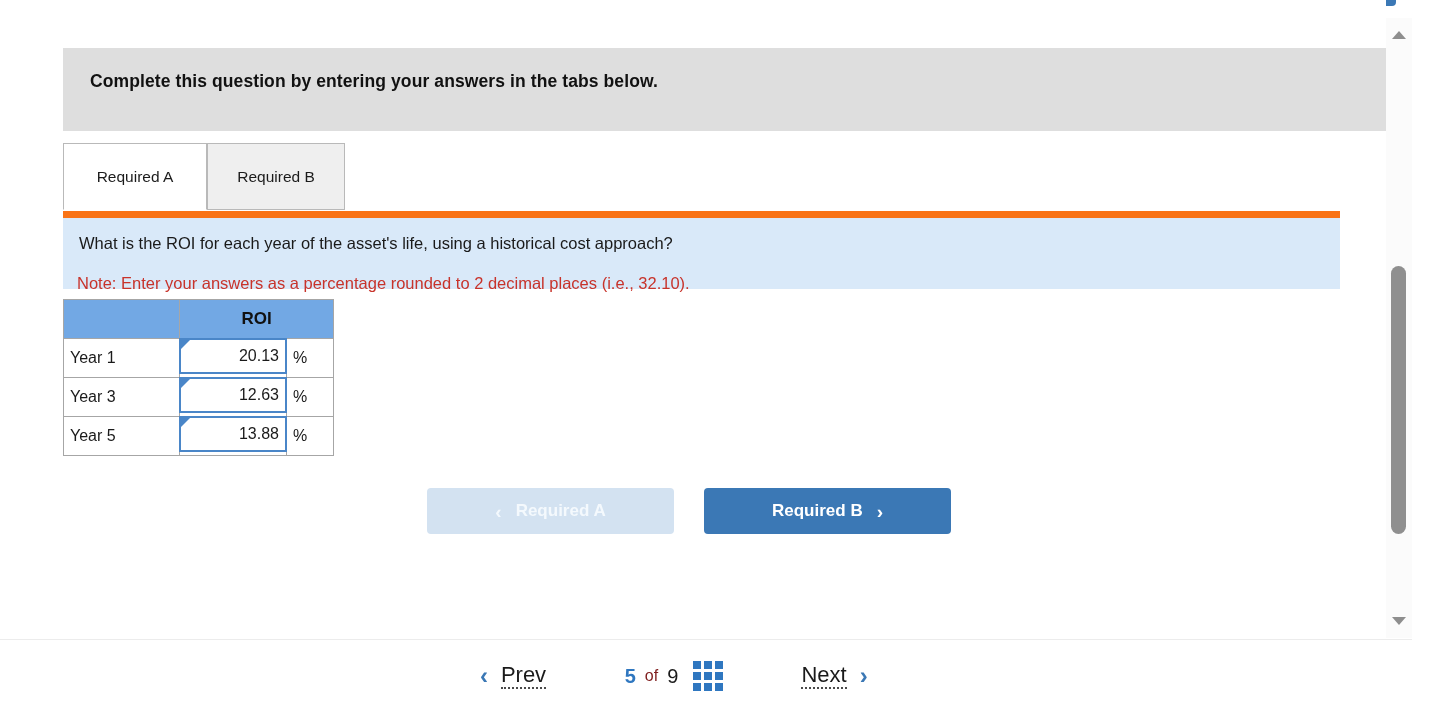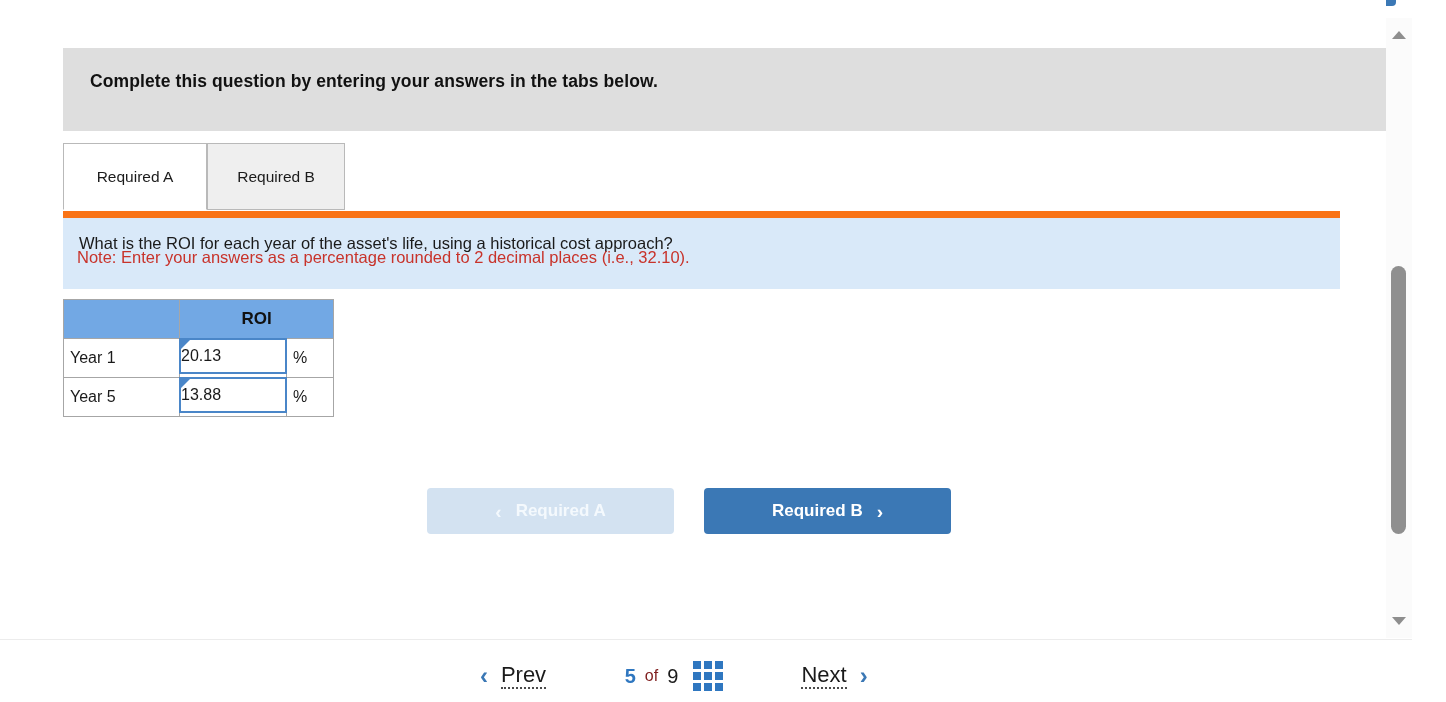--- a/index.html
+++ b/index.html
@@ -111,21 +111,21 @@
     position: absolute;
     left: 16px;
     top: 16px;
     font-size: 16.5px;
     color: #1a1a1a;
     white-space: nowrap;
   }
   .question-note {
     position: absolute;
     left: 14px;
-    top: 30px;
+    top: 56px;
     font-size: 16.5px;
     color: #c8332b;
     white-space: nowrap;
   }
 
   
   .answer-table {
     position: absolute;
     left: 63px;
     top: 299px;
@@ -179,21 +179,21 @@
 
   .cell-input {
     position: absolute;
     left: -1px;
     top: -1px;
     width: 108px;
     height: 36px;
     box-sizing: border-box;
     border: 2px solid #4a86c8;
     background: #ffffff;
-    text-align: left;
+    text-align: right;
     font-family: "Liberation Sans", sans-serif;
     font-size: 16px;
     color: #1a1a1a;
     padding: 0 6px 0 0;
     outline: none;
   }
   .cell-flag {
     position: absolute;
     left: 1px;
     top: 1px;
@@ -415,20 +415,28 @@
     <tbody>
       <tr>
         <td class="col-label">Year 1</td>
         <td class="col-value">
           <input class="cell-input" type="text" value="20.13" style="">
           <span class="cell-flag"></span>
         </td>
         <td class="col-pct">%</td>
       </tr>
       <tr>
+        <td class="col-label">Year 3</td>
+        <td class="col-value">
+          <input class="cell-input" type="text" value="12.63" style="">
+          <span class="cell-flag"></span>
+        </td>
+        <td class="col-pct">%</td>
+      </tr>
+      <tr>
         <td class="col-label">Year 5</td>
         <td class="col-value">
           <input class="cell-input" type="text" value="13.88" style="">
           <span class="cell-flag"></span>
         </td>
         <td class="col-pct">%</td>
       </tr>
     </tbody>
   </table>
 

